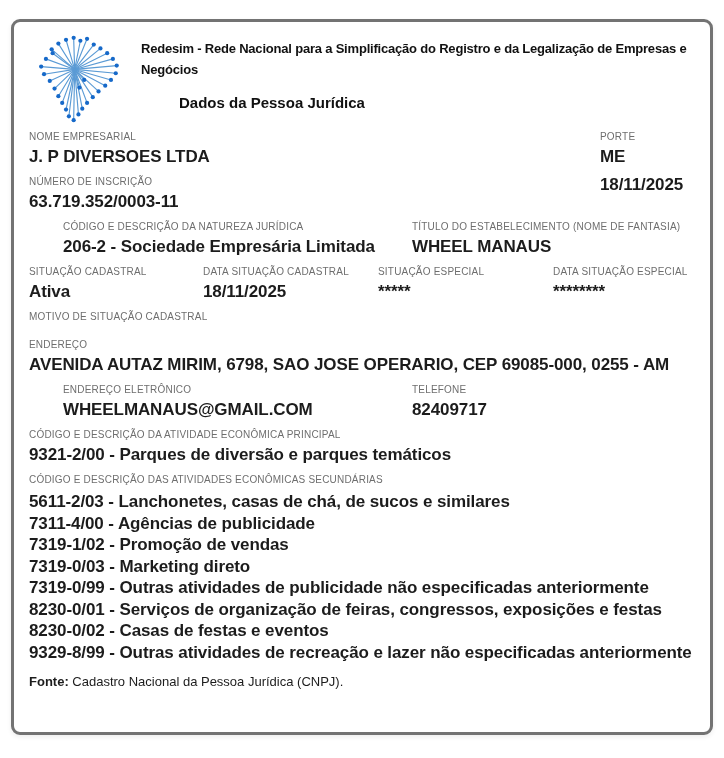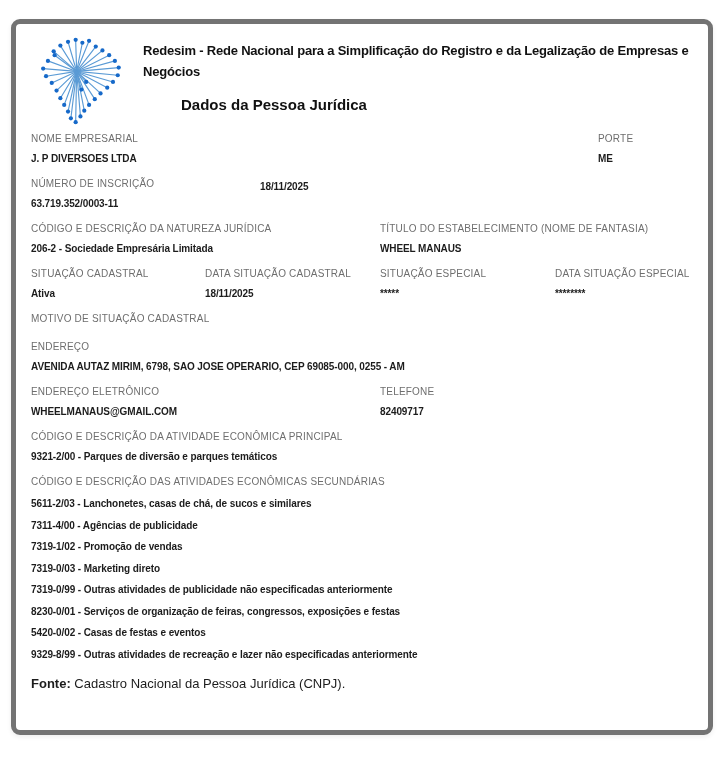--- a/index.html
+++ b/index.html
@@ -8,48 +8,48 @@
     width: 724px; height: 758px;
     background: #ffffff;
     font-family: "Liberation Sans", sans-serif;
     position: relative;
     overflow: hidden;
   }
   .card {
     position: absolute; left: 11px; top: 19px;
     width: 702px; height: 716px;
     background: #ffffff;
-    border: 5px solid #737373;
+    border: 3px solid #737373;
     border-radius: 9px;
     box-shadow: 0 2px 5px rgba(0,0,0,0.07);
     padding: 13px 15px 0 15px;
   }
   .header { display: flex; margin-bottom: 8px; }
   .logo { width: 97px; height: 88px; flex: none; }
   .logo line { stroke-width: 1.2; stroke-linecap: round; }
   .htext { margin-left: 15px; padding-top: 3px; }
   .title {
     font-weight: bold; font-size: 13px; line-height: 21px;
     letter-spacing: -0.2px; max-width: 566px; color: #111111;
   }
   .subtitle { font-weight: bold; font-size: 15px; margin-top: 14px; color: #111111; margin-left: 38px; }
 
-  .row { display: flex; margin-bottom: 11px; }
+  .row { display: flex; margin-bottom: 11px; justify-content: space-between; }
   .label {
     font-size: 10px; color: #6e6e6e; margin-bottom: 5px;
     letter-spacing: 0.2px; line-height: 12px;
   }
   .value {
-    font-size: 10px; font-weight: bold; color: #1c1c1c;
+    font-size: 17px; font-weight: bold; color: #1c1c1c;
     letter-spacing: -0.1px; line-height: 17px; min-height: 0;
   }
   .value:empty { height: 0; }
   .value-list .value { line-height: 21.5px; }
   .w229 { width: 229px; flex: none; }
-  .w349 { width: 349px; flex: none; }
+  .w349 { width: 349px; flex: none; margin-left: 34px; }
   .w174 { width: 174px; flex: none; }
   .w175 { width: 175px; flex: none; }
   .w90  { width: 95px;  flex: none; }
   .grow { flex: 1 1 auto; min-width: 0; }
 
   .footer { font-size: 13px; color: #1c1c1c; line-height: 16px; }
   .footer b { font-weight: bold; }
 </style>
 </head>
 <body>
@@ -219,21 +219,21 @@
   <div class="row">
     <div class="grow">
       <div class="label">CÓDIGO E DESCRIÇÃO DAS ATIVIDADES ECONÔMICAS SECUNDÁRIAS</div>
       <div class="value-list">
           <div class="value">5611-2/03 - Lanchonetes, casas de chá, de sucos e similares</div>
           <div class="value">7311-4/00 - Agências de publicidade</div>
           <div class="value">7319-1/02 - Promoção de vendas</div>
           <div class="value">7319-0/03 - Marketing direto</div>
           <div class="value">7319-0/99 - Outras atividades de publicidade não especificadas anteriormente</div>
           <div class="value">8230-0/01 - Serviços de organização de feiras, congressos, exposições e festas</div>
-          <div class="value">5420-0/02 - Casas de festas e eventos</div>
+          <div class="value">8230-0/02 - Casas de festas e eventos</div>
           <div class="value">9329-8/99 - Outras atividades de recreação e lazer não especificadas anteriormente</div>
         </div>
     </div>
   </div>
 
   <div class="footer">
     <b>Fonte:</b>
     <span>Cadastro Nacional da Pessoa Jurídica (CNPJ).</span>
   </div>
 

